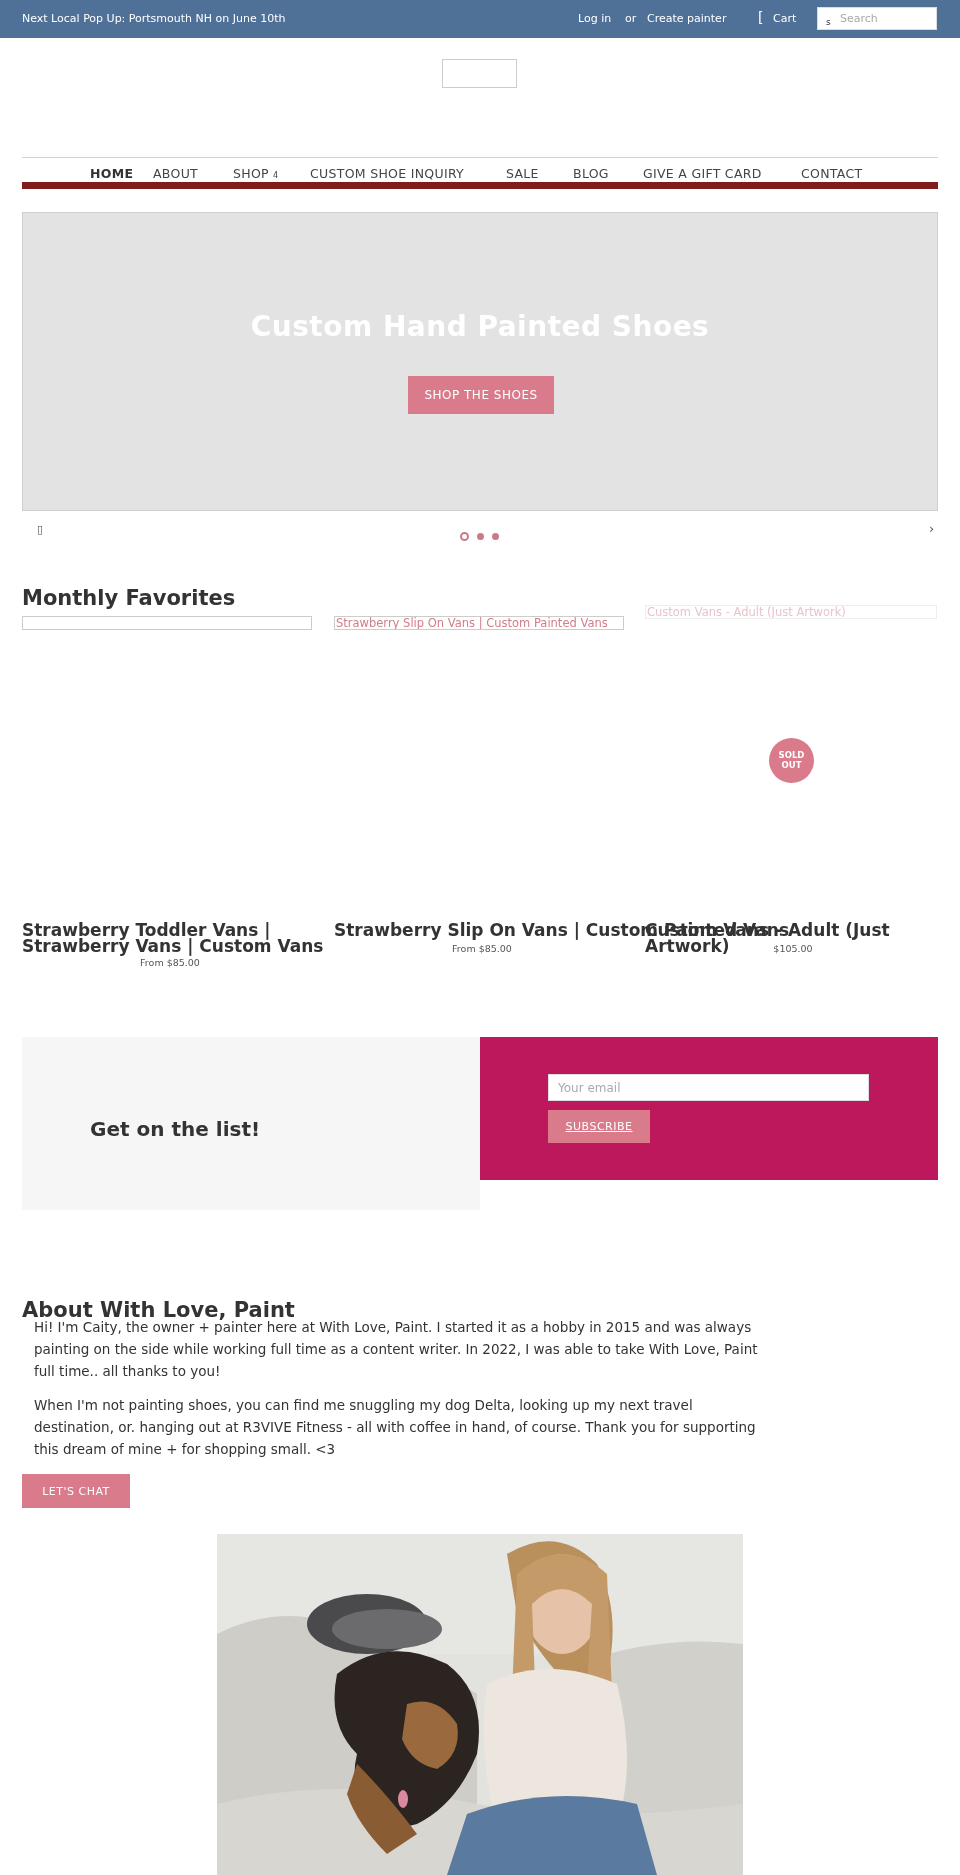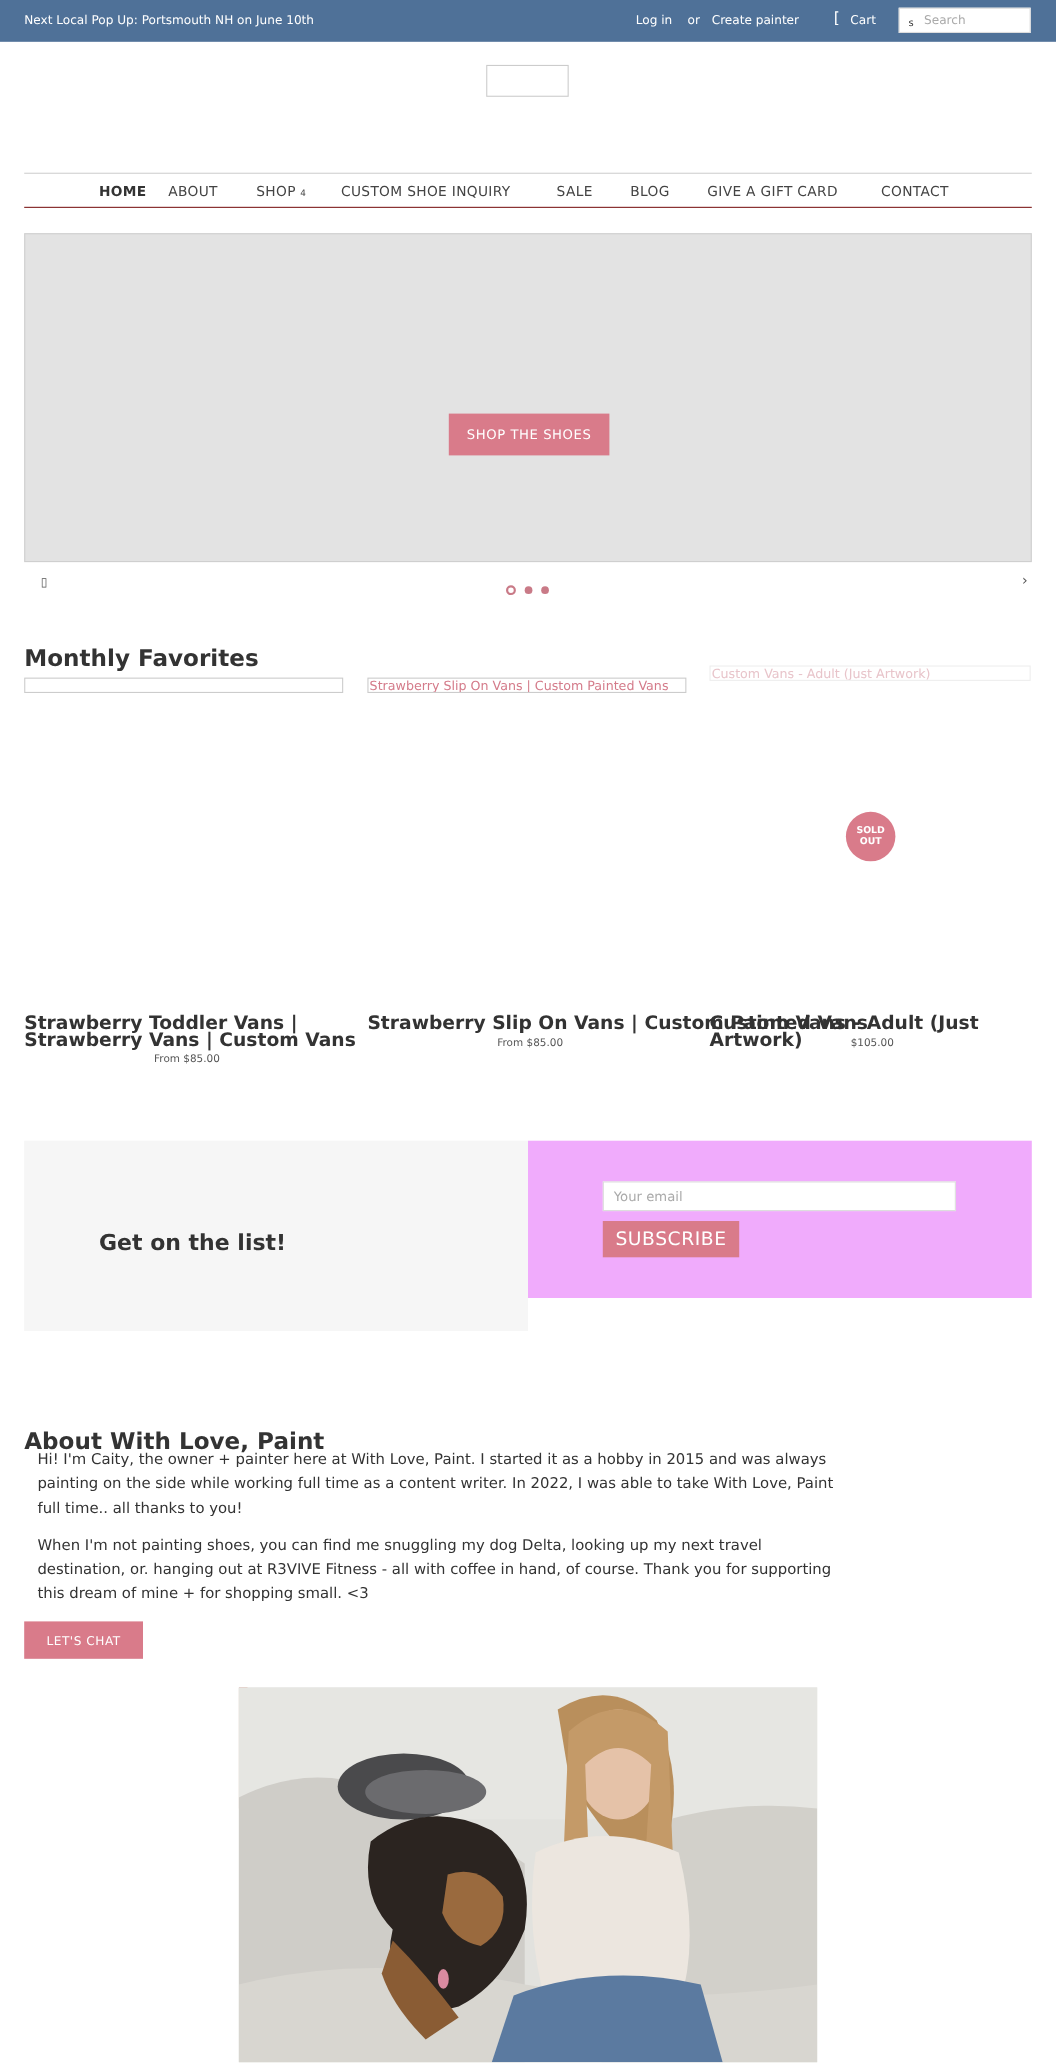--- a/index.html
+++ b/index.html
@@ -16,21 +16,21 @@
   .topbar .cart { position: absolute; left: 773px; top: 12px; color: #fff; text-decoration: none; }
   .topbar .search { position: absolute; left: 817px; top: 7px; width: 120px; height: 23px; background: #fff; border: 1px solid #ddd; }
   .topbar .search .s-icon { position: absolute; left: 8px; top: 9px; font-size: 9px; color: #333; }
   .topbar .search input { position: absolute; left: 22px; top: 2px; width: 94px; height: 17px; border: none; outline: none; font-family: "DejaVu Sans", sans-serif; font-size: 11px; color: #333; background: transparent; }
   .topbar .search input::placeholder { color: #aaaaaa; }
 
   
   .logo { position: absolute; left: 442px; top: 59px; width: 75px; height: 29px; border: 1px solid #cccccc; }
 
   
-  .nav { position: absolute; left: 22px; top: 157px; width: 916px; height: 32px; border-top: 1px solid #d0d0d0; border-bottom: 1px solid #7f1d1d; }
+  .nav { position: absolute; left: 22px; top: 157px; width: 916px; height: 32px; border-top: 1px solid #d0d0d0; border-bottom: 7px solid #7f1d1d; }
   .nav a { position: absolute; top: 8px; font-size: 12.5px; color: #444; text-decoration: none; letter-spacing: 0.3px; }
   .nav a.active { font-weight: bold; color: #333; }
   .nav .caret { font-size: 8px; margin-left: 4px; }
 
   
   .hero { position: absolute; left: 22px; top: 212px; width: 916px; height: 299px; background: #e3e3e3; border: 1px solid #cfcfcf; }
   .hero h1 { position: absolute; left: 0; width: 100%; top: 97px; text-align: center; color: #ffffff; font-size: 28px; font-weight: bold; letter-spacing: 0.5px; }
   .hero .btn { position: absolute; left: 385px; top: 163px; width: 146px; height: 38px; background: #d97b8a; color: #fff; border: none; font-family: "DejaVu Sans", sans-serif; font-size: 12px; letter-spacing: 0.5px; }
   .slider-ctrl { position: absolute; top: 523px; font-size: 11px; color: #555; }
   .dots { position: absolute; left: 460px; top: 526px; height: 10px; }
@@ -40,26 +40,26 @@
   
   .section-title { position: absolute; left: 22px; font-size: 21px; font-weight: bold; color: #333; margin-top: 19px; }
   .prod-img { position: absolute; height: 14px; border: 1px solid #cccccc; font-size: 11.5px; color: #d47b8a; line-height: 12px; padding-left: 1px; white-space: nowrap; overflow: hidden; }
   .prod-img.faded { border-color: #eeeeee; color: #e8c4ca; }
   .sold-badge { position: absolute; left: 769px; top: 738px; width: 45px; height: 45px; border-radius: 50%; background: #d97b8a; color: #fff; font-size: 8.5px; font-weight: bold; text-align: center; line-height: 10px; padding-top: 12px; }
   .prod-title { position: absolute; font-size: 17px; font-weight: bold; color: #333; text-align: left; line-height: 16px; }
   .prod-price { position: absolute; font-size: 9.5px; color: #555; text-align: center; }
 
   
   .nl-left { position: absolute; left: 22px; top: 1037px; width: 458px; height: 173px; background: #f6f6f6; }
-  .nl-right { position: absolute; left: 480px; top: 1037px; width: 458px; height: 143px; background: #f0abfc; }
+  .nl-right { position: absolute; left: 480px; top: 1037px; width: 458px; height: 143px; background: #be185d; }
   .nl-left h2 { position: absolute; left: 68px; top: 40px; font-size: 20px; font-weight: bold; color: #333; margin-top: 40px; }
   .nl-left p { position: absolute; left: 68px; top: 78px; width: 300px; font-size: 12px; color: #555; line-height: 20px; }
   .nl-input { position: absolute; left: 68px; top: 37px; width: 321px; height: 27px; border: 1px solid #dddddd; background: #fff; padding-left: 9px; font-family: "DejaVu Sans", sans-serif; font-size: 12px; color: #333; outline: none; }
   .nl-input::placeholder { color: #aaaaaa; }
-  .nl-btn { position: absolute; left: 68px; top: 73px; width: 124px; height: 33px; background: #d97b8a; color: #fff; border: none; font-family: "DejaVu Sans", sans-serif; font-size: 17px; letter-spacing: 0.5px; }
+  .nl-btn { position: absolute; left: 68px; top: 73px; width: 102px; height: 33px; background: #d97b8a; color: #fff; border: none; font-family: "DejaVu Sans", sans-serif; font-size: 11px; letter-spacing: 0.5px; text-decoration: underline; }
 
   
   .about-p { position: absolute; left: 22px; width: 740px; font-size: 13.5px; color: #333; line-height: 22px; margin-left: 12px; }
   .chat-btn { position: absolute; left: 22px; top: 1474px; width: 108px; height: 34px; background: #d97b8a; color: #fff; border: none; font-family: "DejaVu Sans", sans-serif; font-size: 11px; letter-spacing: 0.5px; }
 
   
   .photo { position: absolute; left: 217px; top: 1534px; width: 526px; height: 341px; overflow: hidden; background: #e4e4e0; }
 </style>
 </head>
 <body>
@@ -84,20 +84,21 @@
   <a style="left:131px" href="#">ABOUT</a>
   <a style="left:211px" href="#"><span>SHOP</span><span class="caret">4</span></a>
   <a style="left:288px" href="#">CUSTOM SHOE INQUIRY</a>
   <a style="left:484px" href="#">SALE</a>
   <a style="left:551px" href="#">BLOG</a>
   <a style="left:621px" href="#">GIVE A GIFT CARD</a>
   <a style="left:779px" href="#">CONTACT</a>
 </nav>
 
 <div class="hero">
+  <h1>Custom Hand Painted Shoes</h1>
   <button class="btn">SHOP THE SHOES</button>
 </div>
 <span class="slider-ctrl" style="left:37px">▯</span>
 <div class="dots">
   <span class="dot active"></span><span class="dot"></span><span class="dot"></span>
 </div>
 <span class="slider-ctrl" style="left:929px; font-size:13px; top:521px;">›</span>
 
 <h2 class="section-title" style="top:567px">Monthly Favorites</h2>
 

